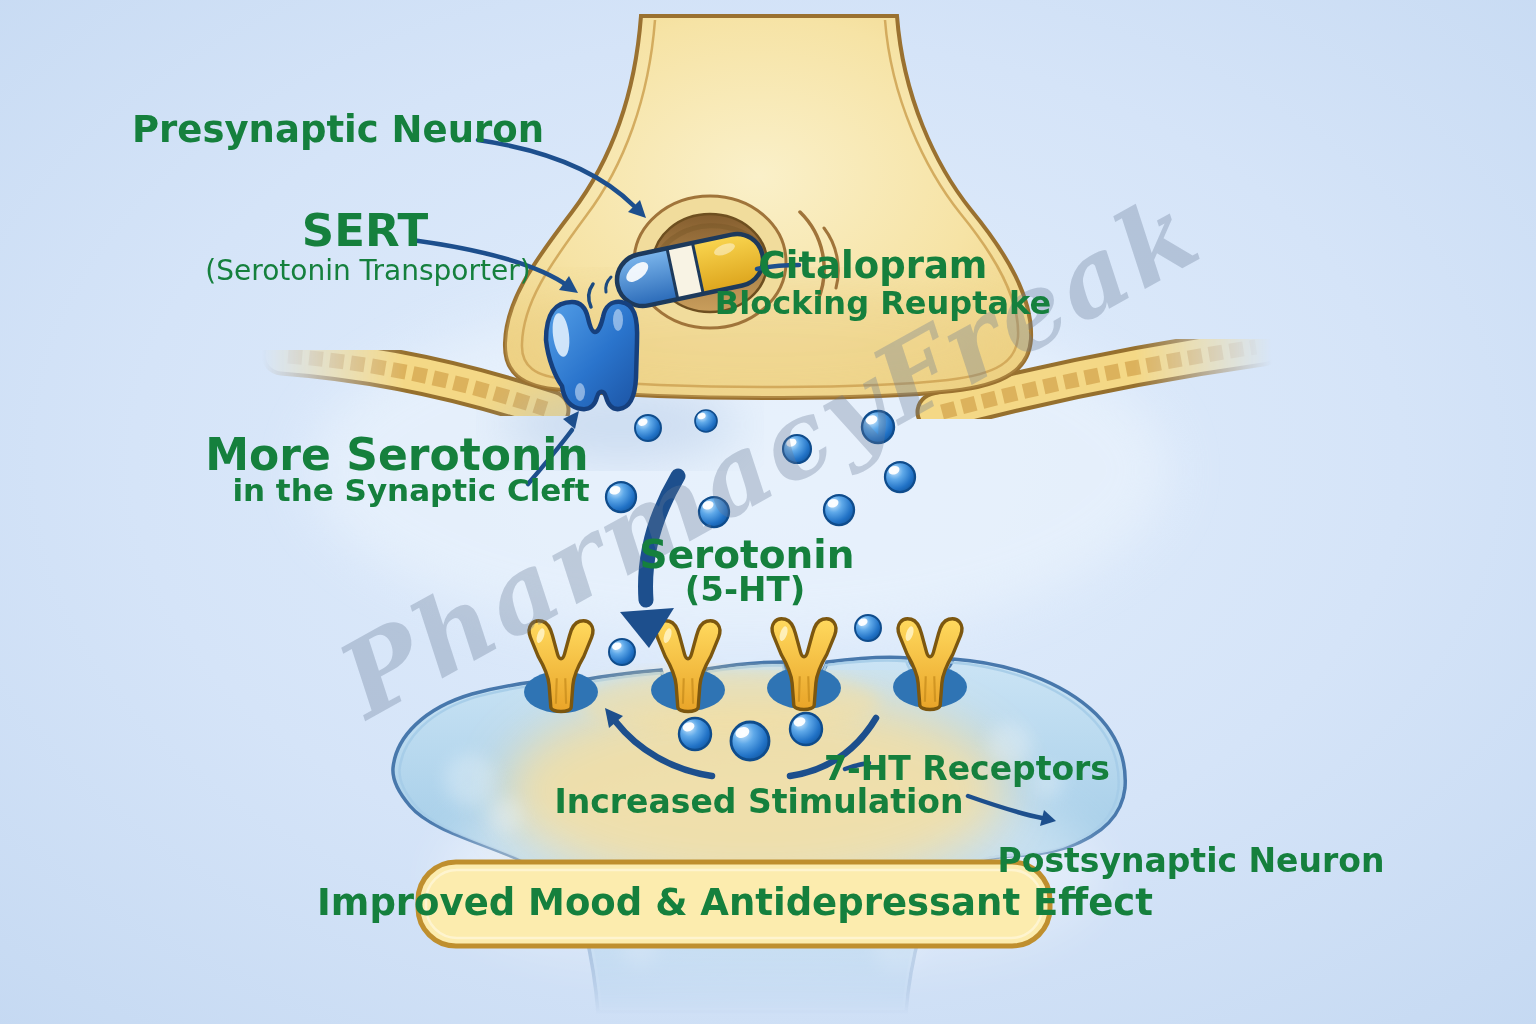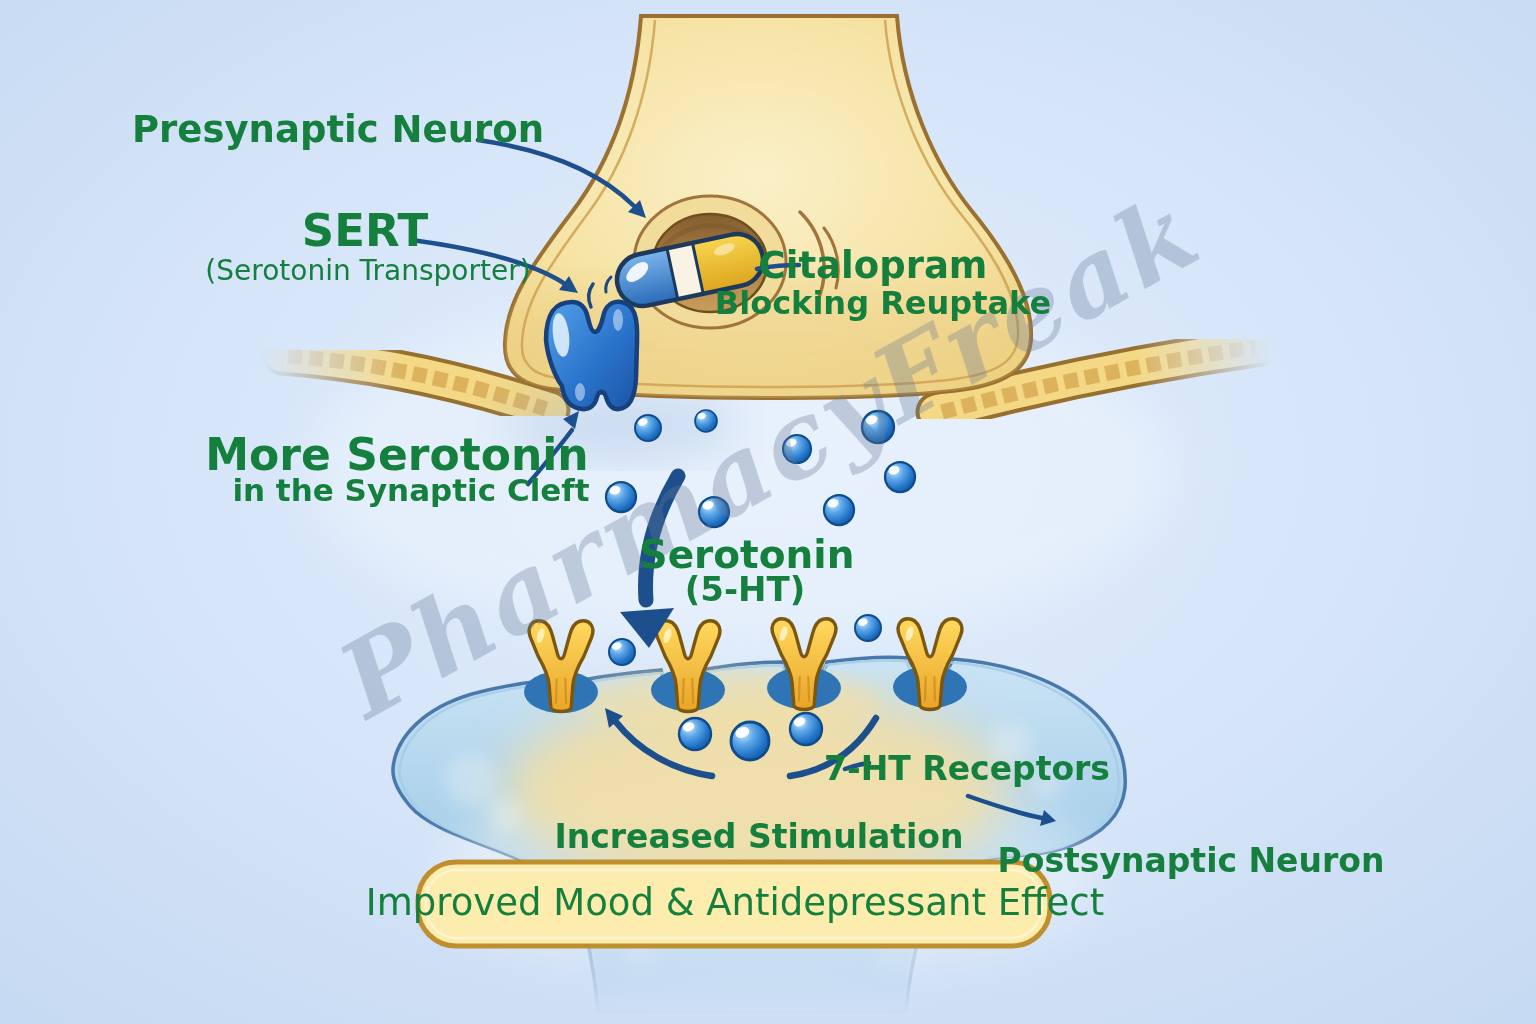--- a/index.html
+++ b/index.html
@@ -255,17 +255,17 @@
 <div class="label" style="left:338px;top:130px;font-size:37px;font-weight:600;">Presynaptic Neuron</div>
 <div class="label" style="left:365px;top:231px;font-size:45px;font-weight:700;">SERT</div>
 <div class="label" style="left:368px;top:271px;font-size:28px;font-weight:500;">(Serotonin Transporter)</div>
 <div class="label" style="left:873px;top:266px;font-size:37px;font-weight:700;">Citalopram</div>
 <div class="label" style="left:883px;top:304px;font-size:32px;font-weight:600;">Blocking Reuptake</div>
 <div class="label" style="left:397px;top:455px;font-size:44px;font-weight:600;">More Serotonin</div>
 <div class="label" style="left:411px;top:490px;font-size:31px;font-weight:700;">in the Synaptic Cleft</div>
 <div class="label" style="left:747px;top:555px;font-size:39px;font-weight:600;">Serotonin</div>
 <div class="label" style="left:745px;top:590px;font-size:34px;font-weight:600;">(5-HT)</div>
 <div class="label" style="left:967px;top:769px;font-size:33px;font-weight:600;">7-HT Receptors</div>
-<div class="label" style="left:759px;top:802px;font-size:33px;font-weight:700;margin-top:35px;">Increased Stimulation</div>
+<div class="label" style="left:759px;top:802px;font-size:33px;font-weight:700;">Increased Stimulation</div>
 <div class="label" style="left:1191px;top:815px;font-size:33px;font-weight:600;margin-top:46px;">Postsynaptic Neuron</div>
-<div class="label" style="left:735px;top:903px;font-size:37px;font-weight:400;">Improved Mood &amp; Antidepressant Effect</div>
+<div class="label" style="left:735px;top:903px;font-size:37px;font-weight:700;">Improved Mood &amp; Antidepressant Effect</div>
 
 </div>
 
 </body></html>

